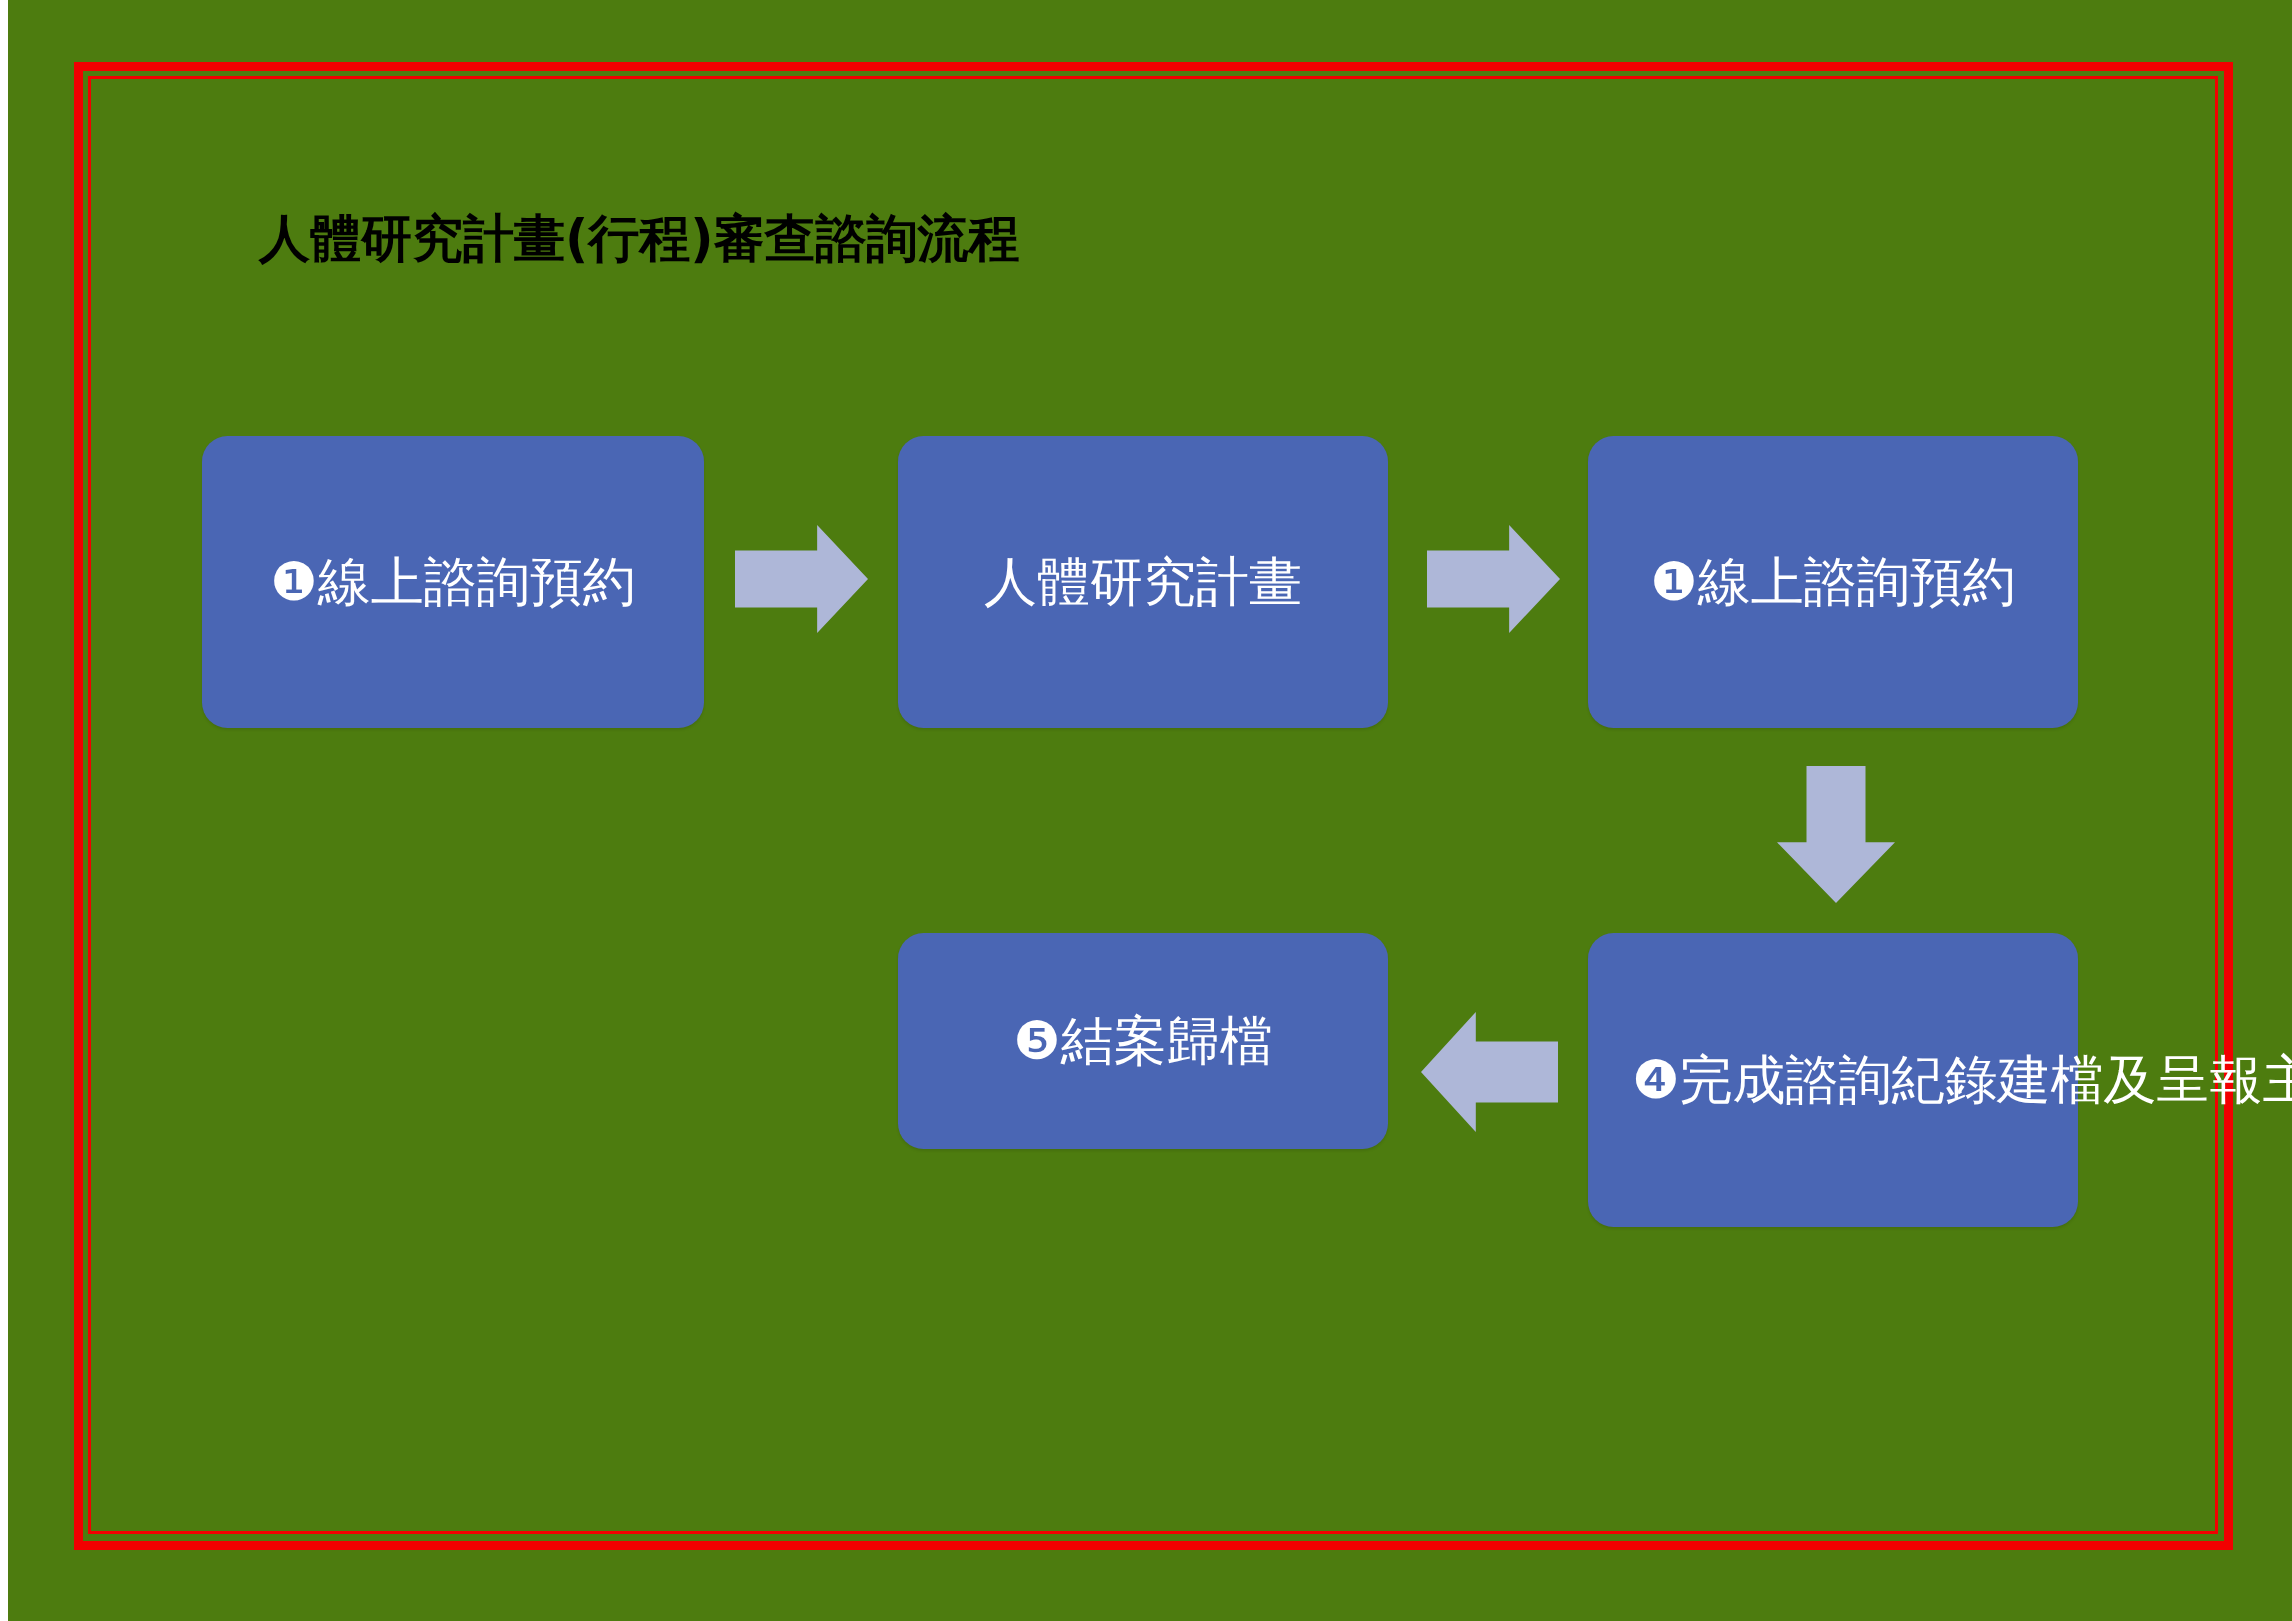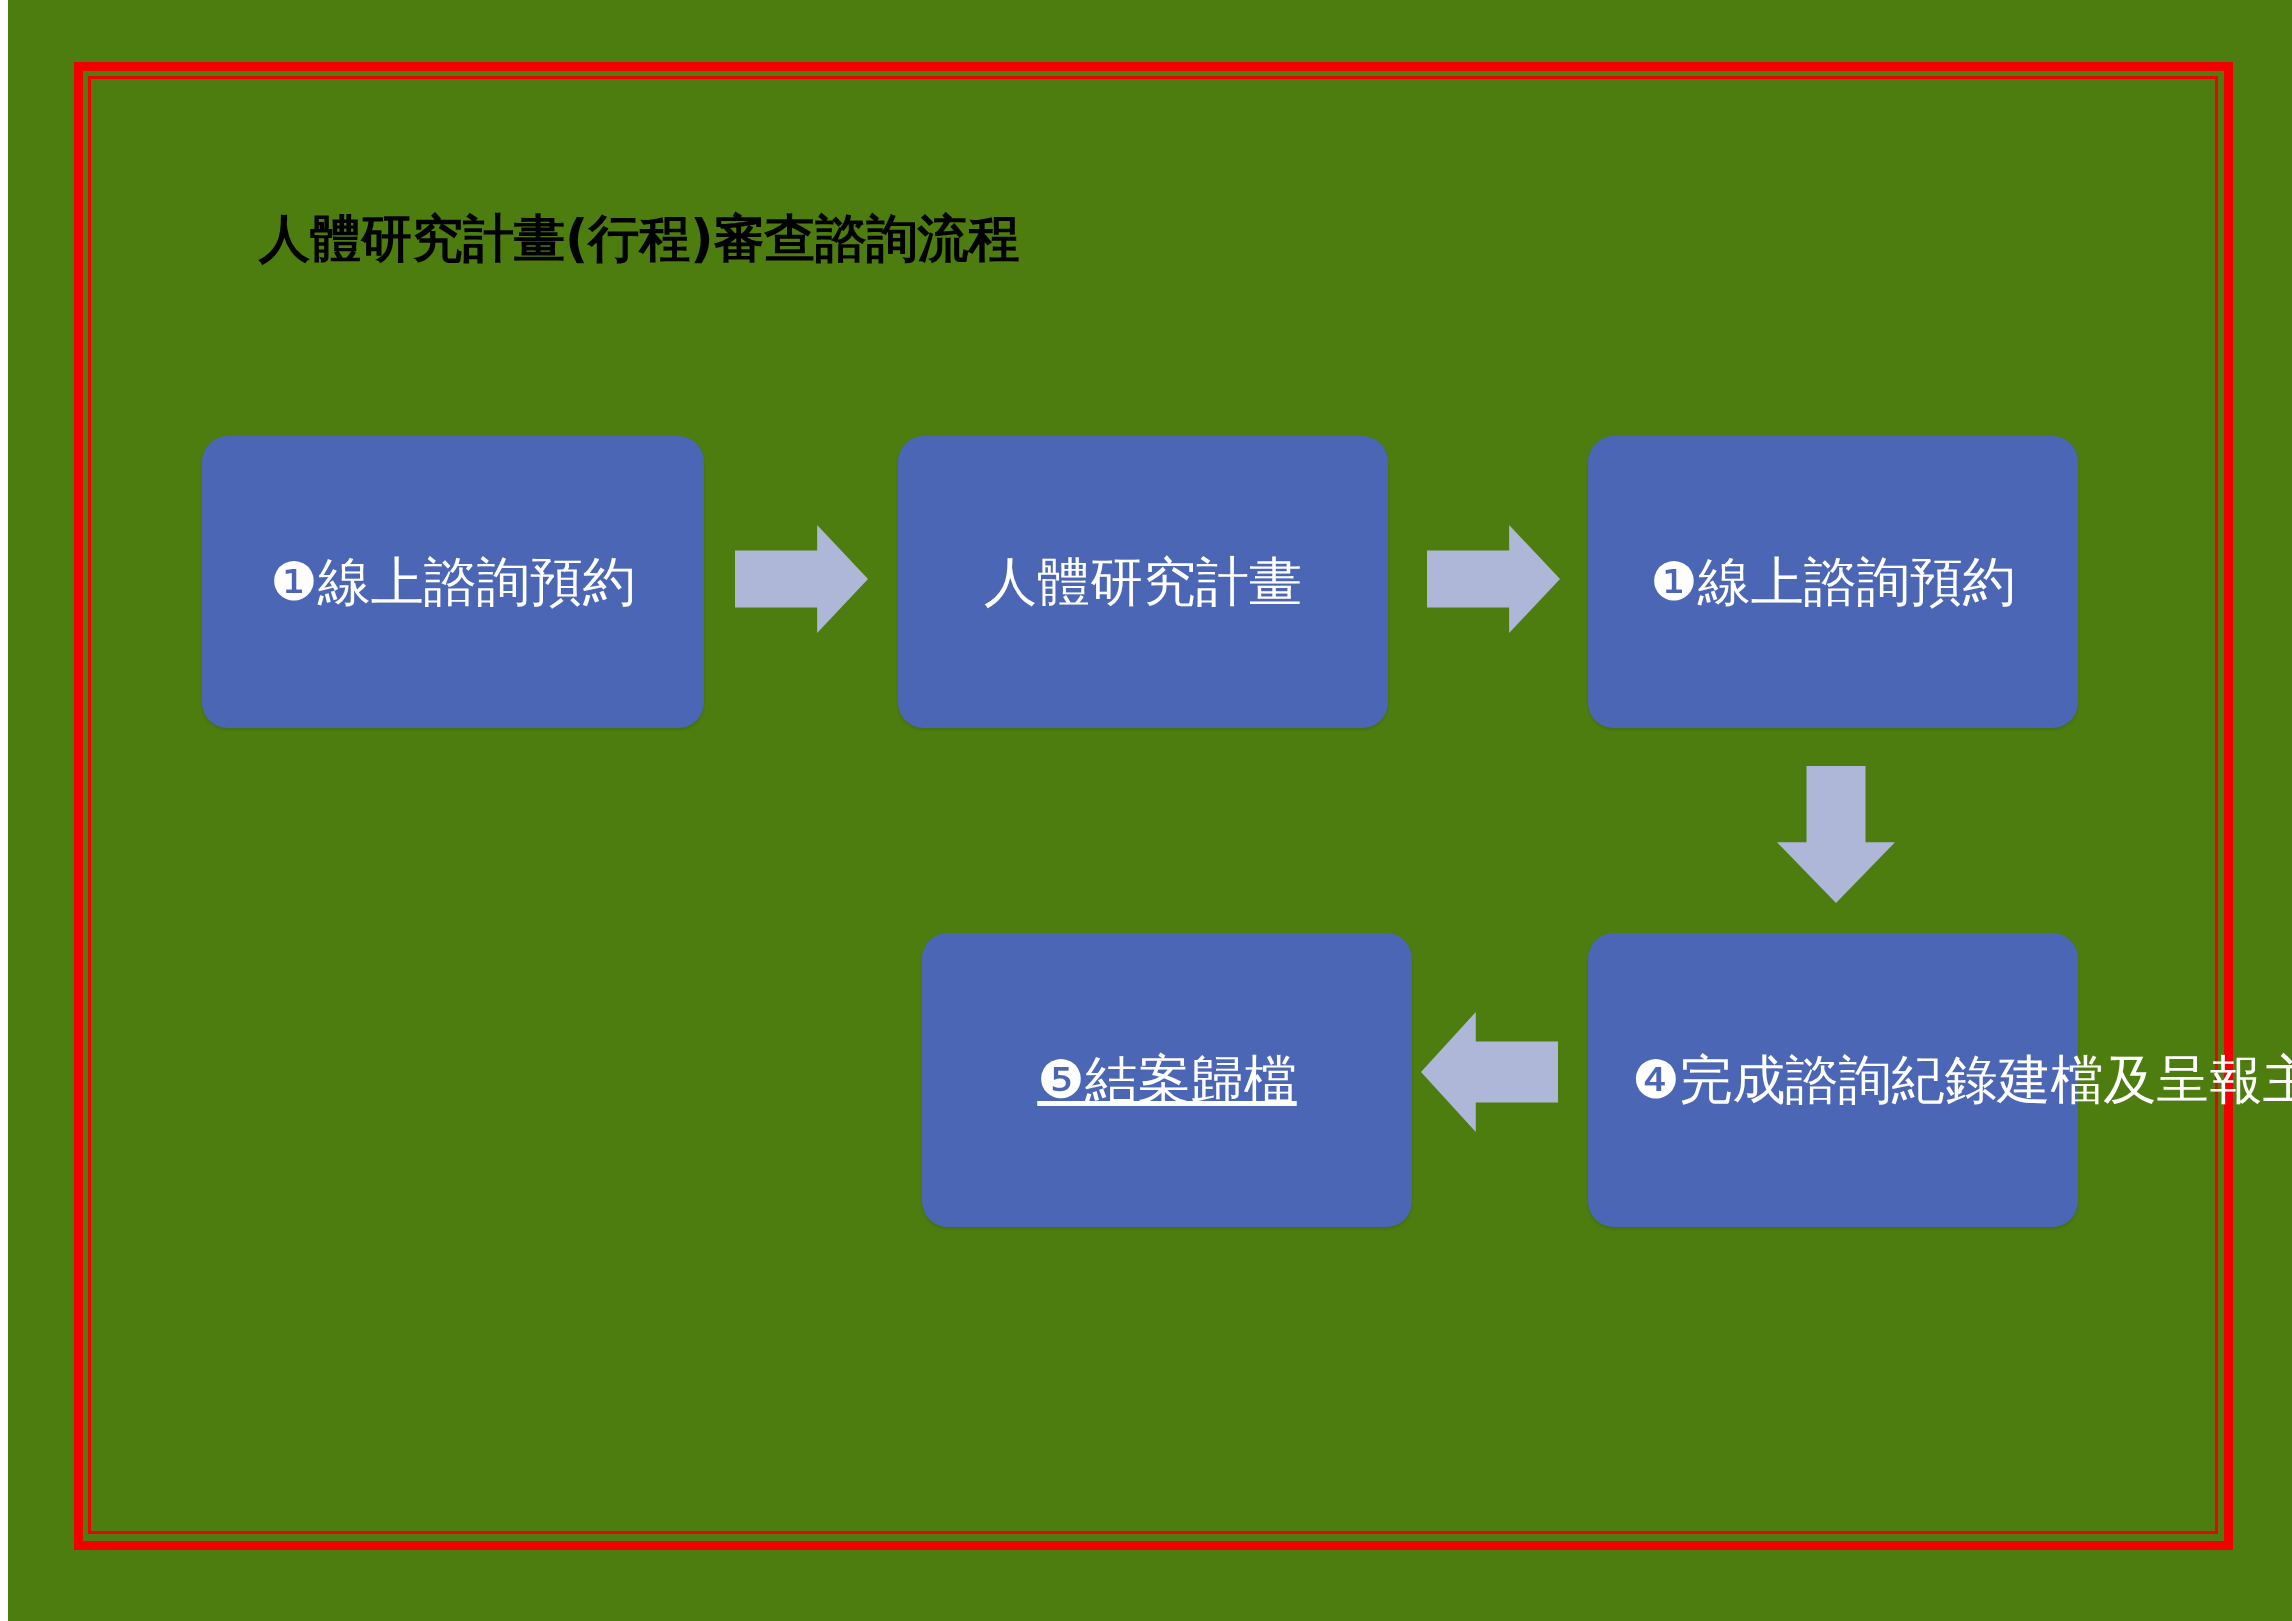--- a/index.html
+++ b/index.html
@@ -76,21 +76,21 @@
     font-weight: 400;
     padding: 0 17.6px;
     word-break: keep-all;
   }
 
   
   #box-1 { left: 194px;  top: 436px;  width: 502px; height: 292px; }
   #box-2 { left: 890px;  top: 436px;  width: 490px; height: 292px; }
   #box-3 { left: 1580px; top: 436px;  width: 490px; height: 292px; }
   #box-4 { left: 1580px; top: 933px;  width: 490px; height: 294px; }
-  #box-5 { left: 914px;  top: 933px;  width: 490px; height: 294px; text-decoration: underline; }
+  #box-5 { left: 890px;  top: 933px;  width: 490px; height: 216px; }
 
   
   #box-1 .box-text { max-width: 392px; }
   #box-3 .box-text { max-width: 402px; }
   #box-4 .box-text { max-width: 402px; }
 
   
   .arrow {
     position: absolute;
     display: block;

